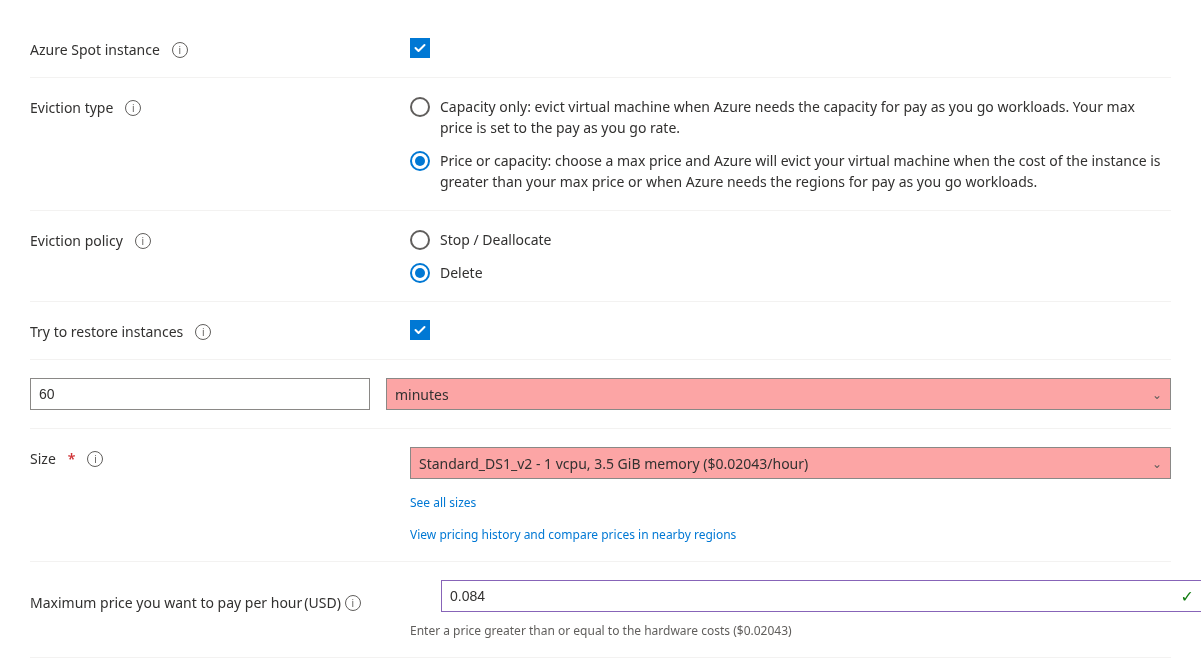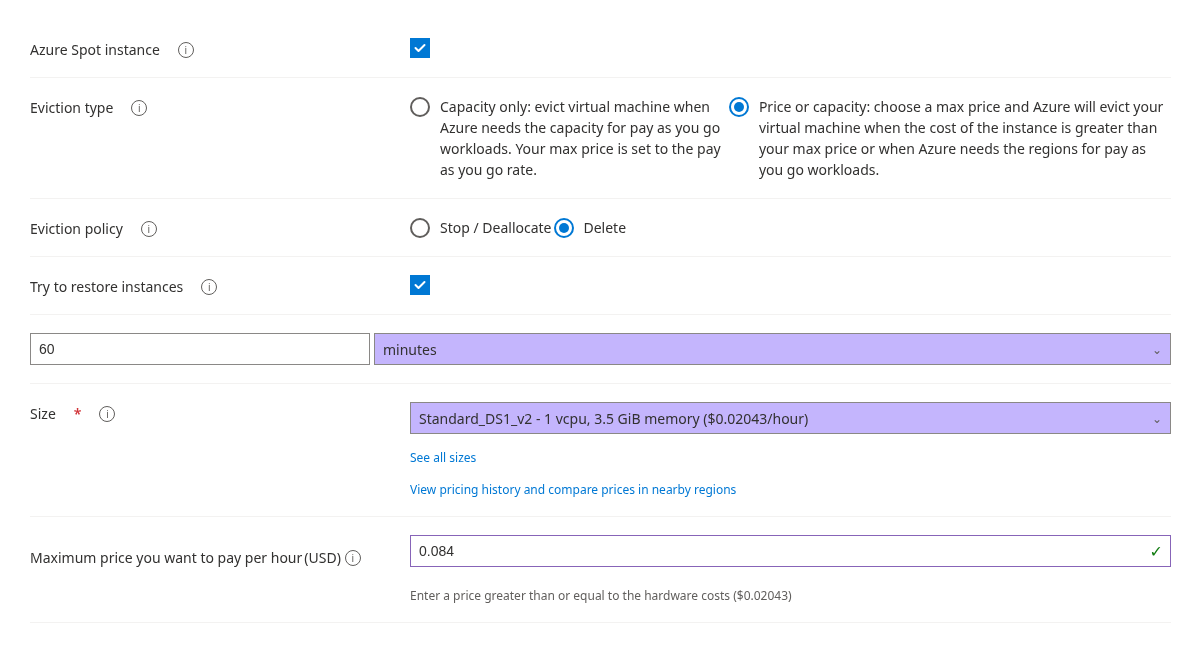--- a/index.html
+++ b/index.html
@@ -14,21 +14,21 @@
       display: flex;
       align-items: flex-start;
       padding: 18px 0;
       border-bottom: 1px solid #f3f2f1;
     }
     .form-label {
       width: 380px;
       min-width: 380px;
       display: flex;
       align-items: center;
-      gap: 18px;
+      gap: 12px;
       padding-top: 2px;
       color: #323130;
       font-size: 14px;
       text-align: center;
     }
     .form-label .required {
       color: #d13438;
       font-weight: 600;
     }
     .info-icon {
@@ -59,22 +59,22 @@
       justify-content: center;
       cursor: pointer;
     }
     .azure-checkbox svg {
       width: 12px;
       height: 12px;
     }
     
     .radio-group {
       display: flex;
-      flex-direction: row;
-      gap: 2px;
+      flex-direction: column;
+      gap: 12px;
     }
     .radio-option {
       display: flex;
       align-items: flex-start;
       gap: 10px;
       cursor: pointer;
     }
     .radio-outer {
       width: 20px;
       height: 20px;
@@ -111,35 +111,35 @@
       outline: none;
       width: 100%;
     }
     
     .dropdown {
       height: 32px;
       border: 1px solid #8a8886;
       padding: 0 8px;
       font-size: 14px;
       color: #323130;
-      background: #c4b5fd;
+      background: #fca5a5;
       display: flex;
       align-items: center;
       justify-content: space-between;
       cursor: pointer;
       width: 100%;
     }
     .dropdown-chevron {
       font-size: 12px;
       color: #605e5c;
     }
     
     .restore-timeout-control {
       display: flex;
-      gap: 4px;
+      gap: 16px;
       width: 100%;
       border-radius: 13px;
     }
     .restore-timeout-control .text-input {
       width: 340px;
       flex-shrink: 0;
     }
     .restore-timeout-control .dropdown-wrapper {
       flex: 1;
     }
@@ -153,20 +153,21 @@
     .size-link {
       color: #0078d4;
       text-decoration: none;
       font-size: 12px;
       cursor: pointer;
     }
     
     .max-price-input-wrapper {
       position: relative;
       width: 100%;
+      margin-left: 31px;
     }
     .max-price-input {
       width: 100%;
       height: 32px;
       border: 1.5px solid #8764b8;
       padding: 0 30px 0 8px;
       font-size: 14px;
       color: #323130;
       outline: none;
     }
@@ -174,21 +175,21 @@
       position: absolute;
       right: 8px;
       top: 50%;
       transform: translateY(-50%);
       color: #107c10;
       font-size: 16px;
     }
     .hint-text {
       font-size: 12px;
       color: #605e5c;
-      margin-top: 20px;
+      margin-top: 10px;
     }
     .label-multiline {
       display: flex;
       flex-direction: row;
       gap: 2px;
       margin-top: 11px;
     }
   </style>
 </head>
 <body>

